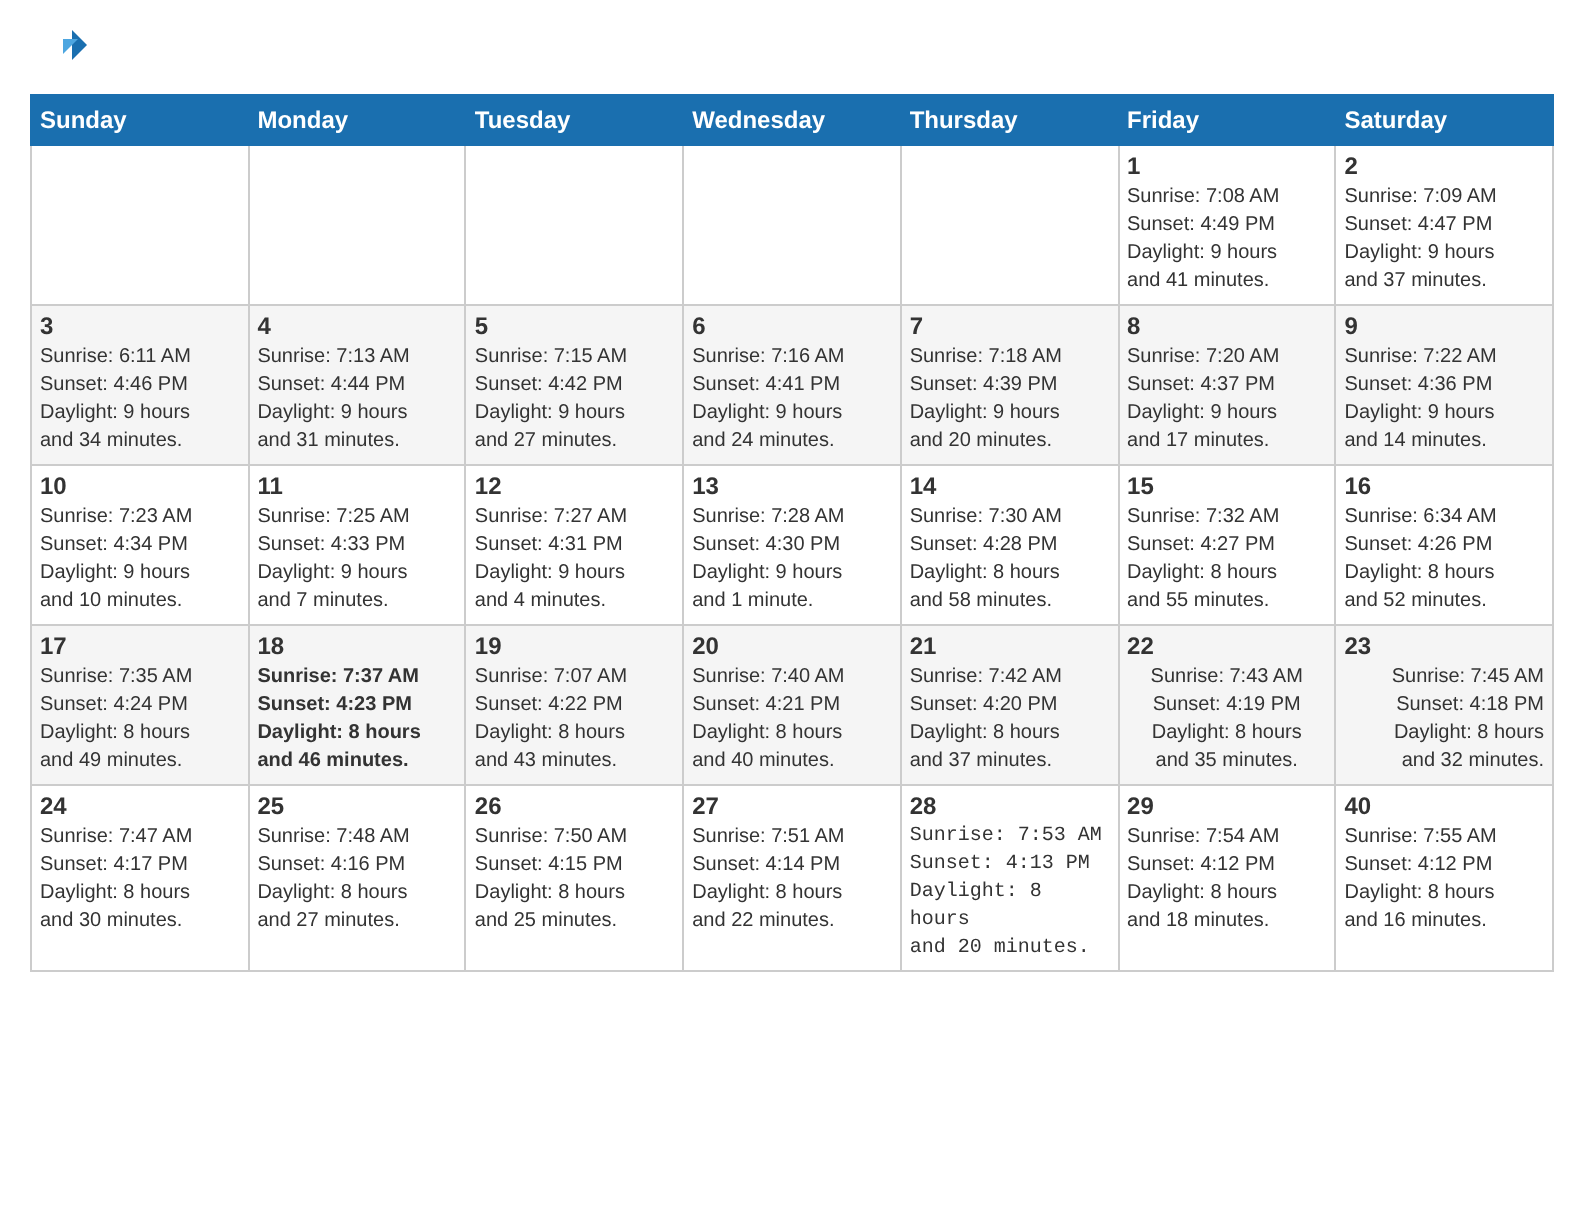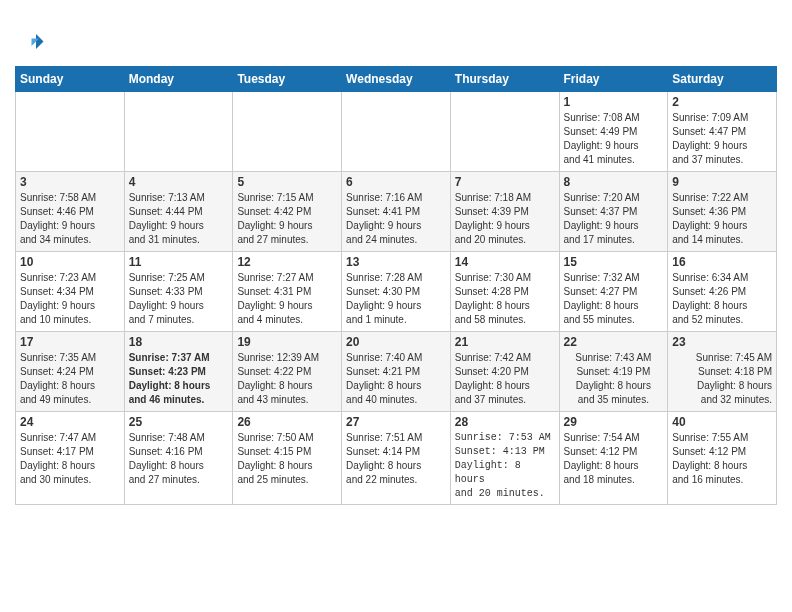--- a/index.html
+++ b/index.html
@@ -5,21 +5,21 @@
     * { margin: 0; padding: 0; box-sizing: border-box; }
     body {
       font-family: Arial, sans-serif;
       background: #fff;
       width: 792px;
       height: 612px;
       overflow: hidden;
     }
     .container {
       width: 792px;
-      padding: 28px 15px;
+      padding: 9px 15px;
     }
     .header {
       display: flex;
       justify-content: space-between;
       align-items: flex-start;
       margin-bottom: 8px;
     }
     .logo {
       display: flex;
       align-items: center;
@@ -141,21 +141,21 @@
             <span class="day-num">2</span>
             <div class="day-info" style="white-space: pre-line;">Sunrise: 7:09 AM
 Sunset: 4:47 PM
 Daylight: 9 hours
 and 37 minutes.</div>
           </td>
         </tr>
         <tr>
           <td>
             <span class="day-num">3</span>
-            <div class="day-info" style="white-space: pre-line;">Sunrise: 7:58 AM
+            <div class="day-info" style="white-space: pre-line;">Sunrise: 6:11 AM
 Sunset: 4:46 PM
 Daylight: 9 hours
 and 34 minutes.</div>
           </td>
           <td>
             <span class="day-num">4</span>
             <div class="day-info" style="white-space: pre-line;">Sunrise: 7:13 AM
 Sunset: 4:44 PM
 Daylight: 9 hours
 and 31 minutes.</div>
@@ -257,21 +257,21 @@
           </td>
           <td>
             <span class="day-num">18</span>
             <div class="day-info" style="white-space: pre-line; font-weight: bold;">Sunrise: 7:37 AM
 Sunset: 4:23 PM
 Daylight: 8 hours
 and 46 minutes.</div>
           </td>
           <td>
             <span class="day-num">19</span>
-            <div class="day-info" style="white-space: pre-line;">Sunrise: 12:39 AM
+            <div class="day-info" style="white-space: pre-line;">Sunrise: 7:07 AM
 Sunset: 4:22 PM
 Daylight: 8 hours
 and 43 minutes.</div>
           </td>
           <td>
             <span class="day-num">20</span>
             <div class="day-info" style="white-space: pre-line;">Sunrise: 7:40 AM
 Sunset: 4:21 PM
 Daylight: 8 hours
 and 40 minutes.</div>

